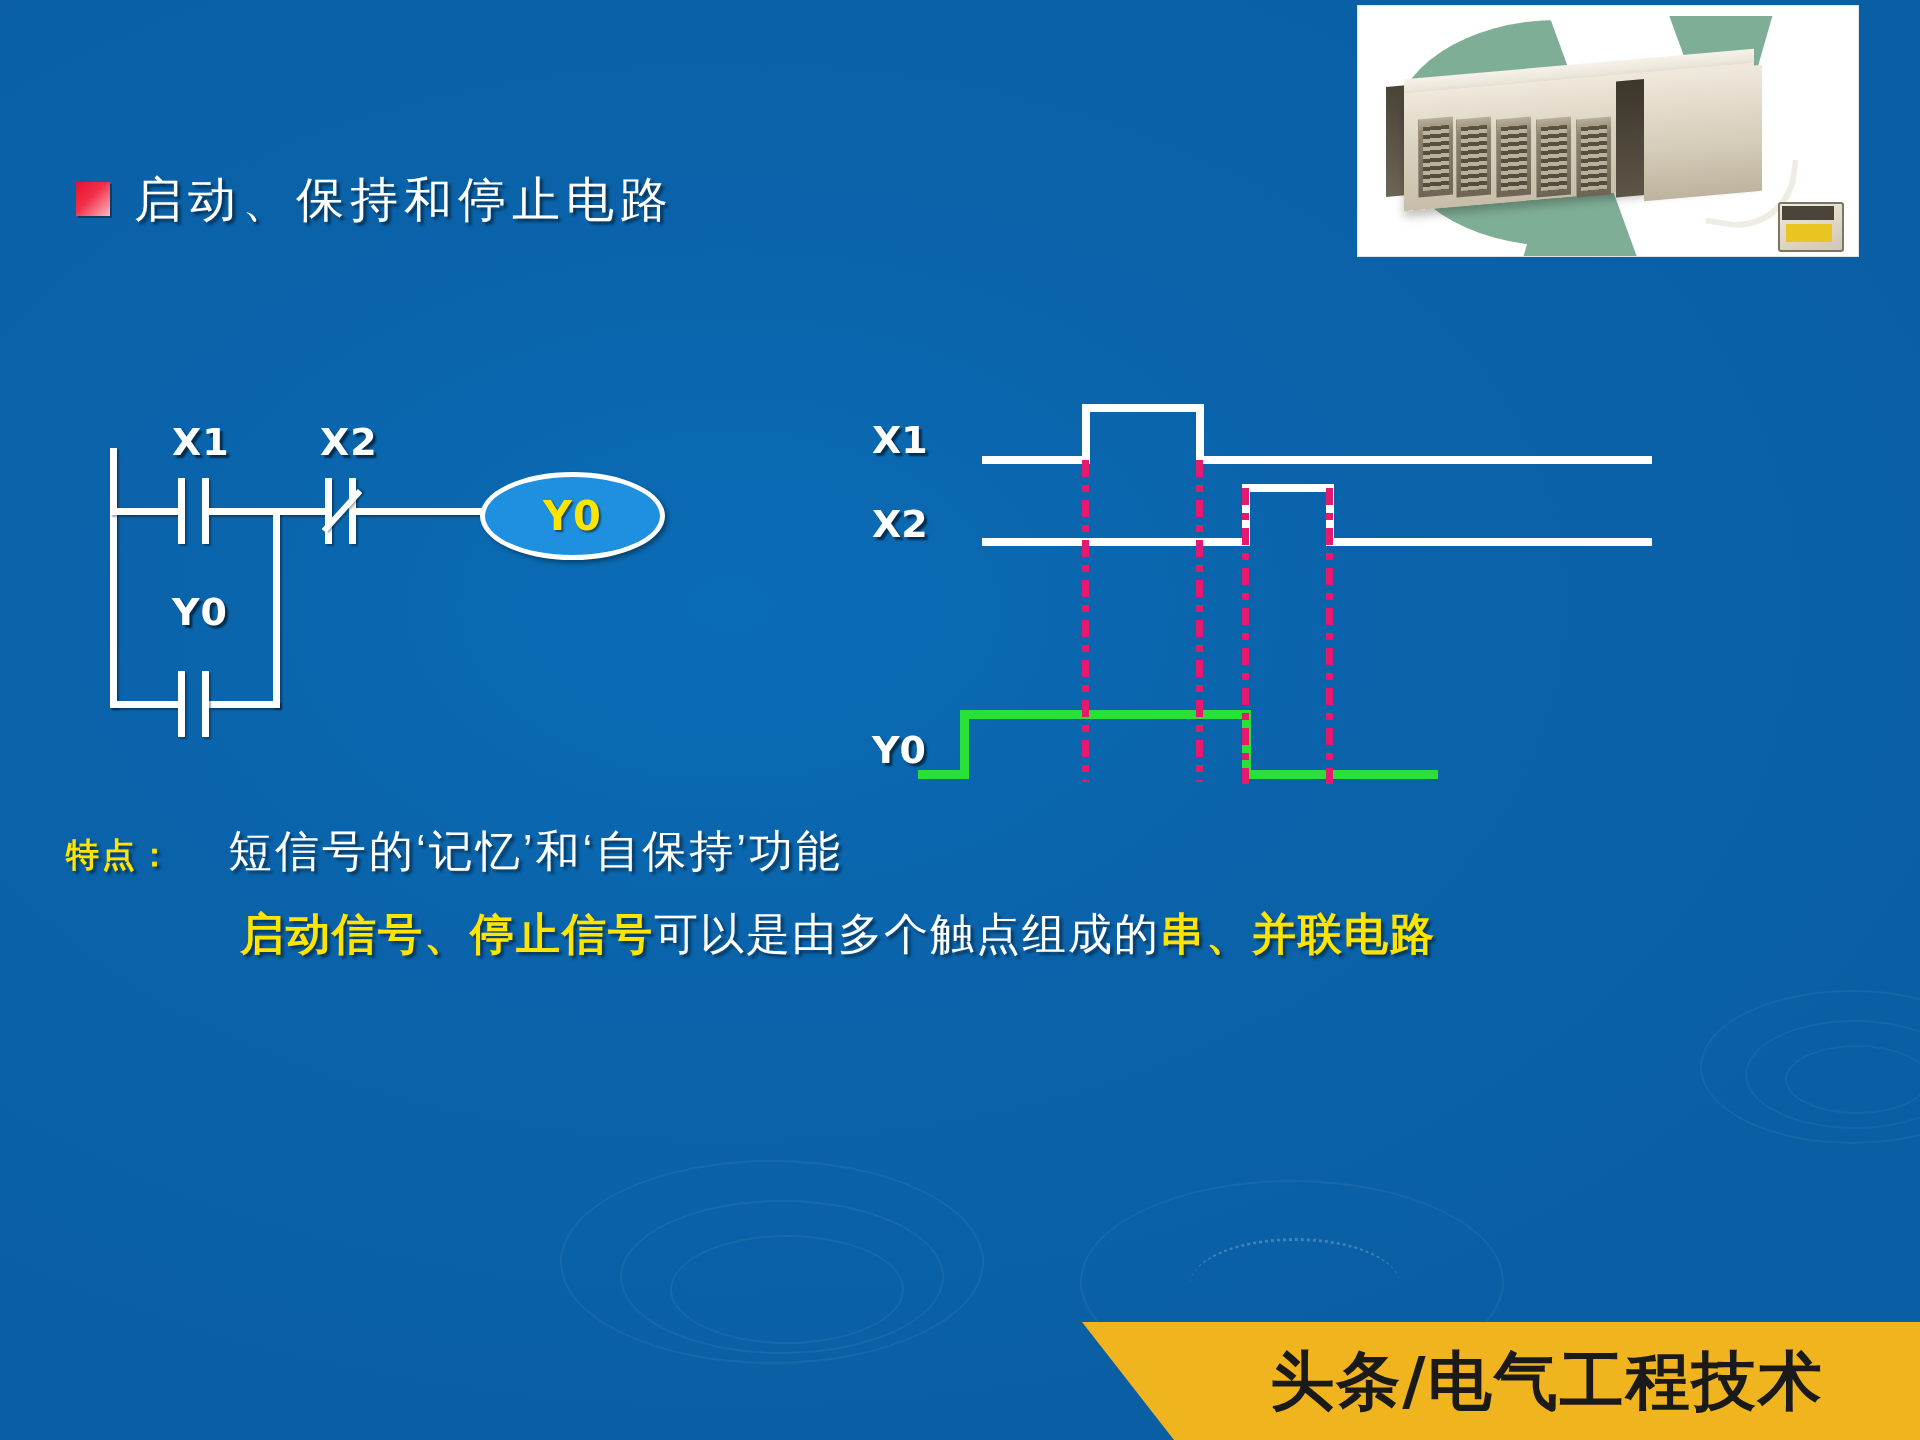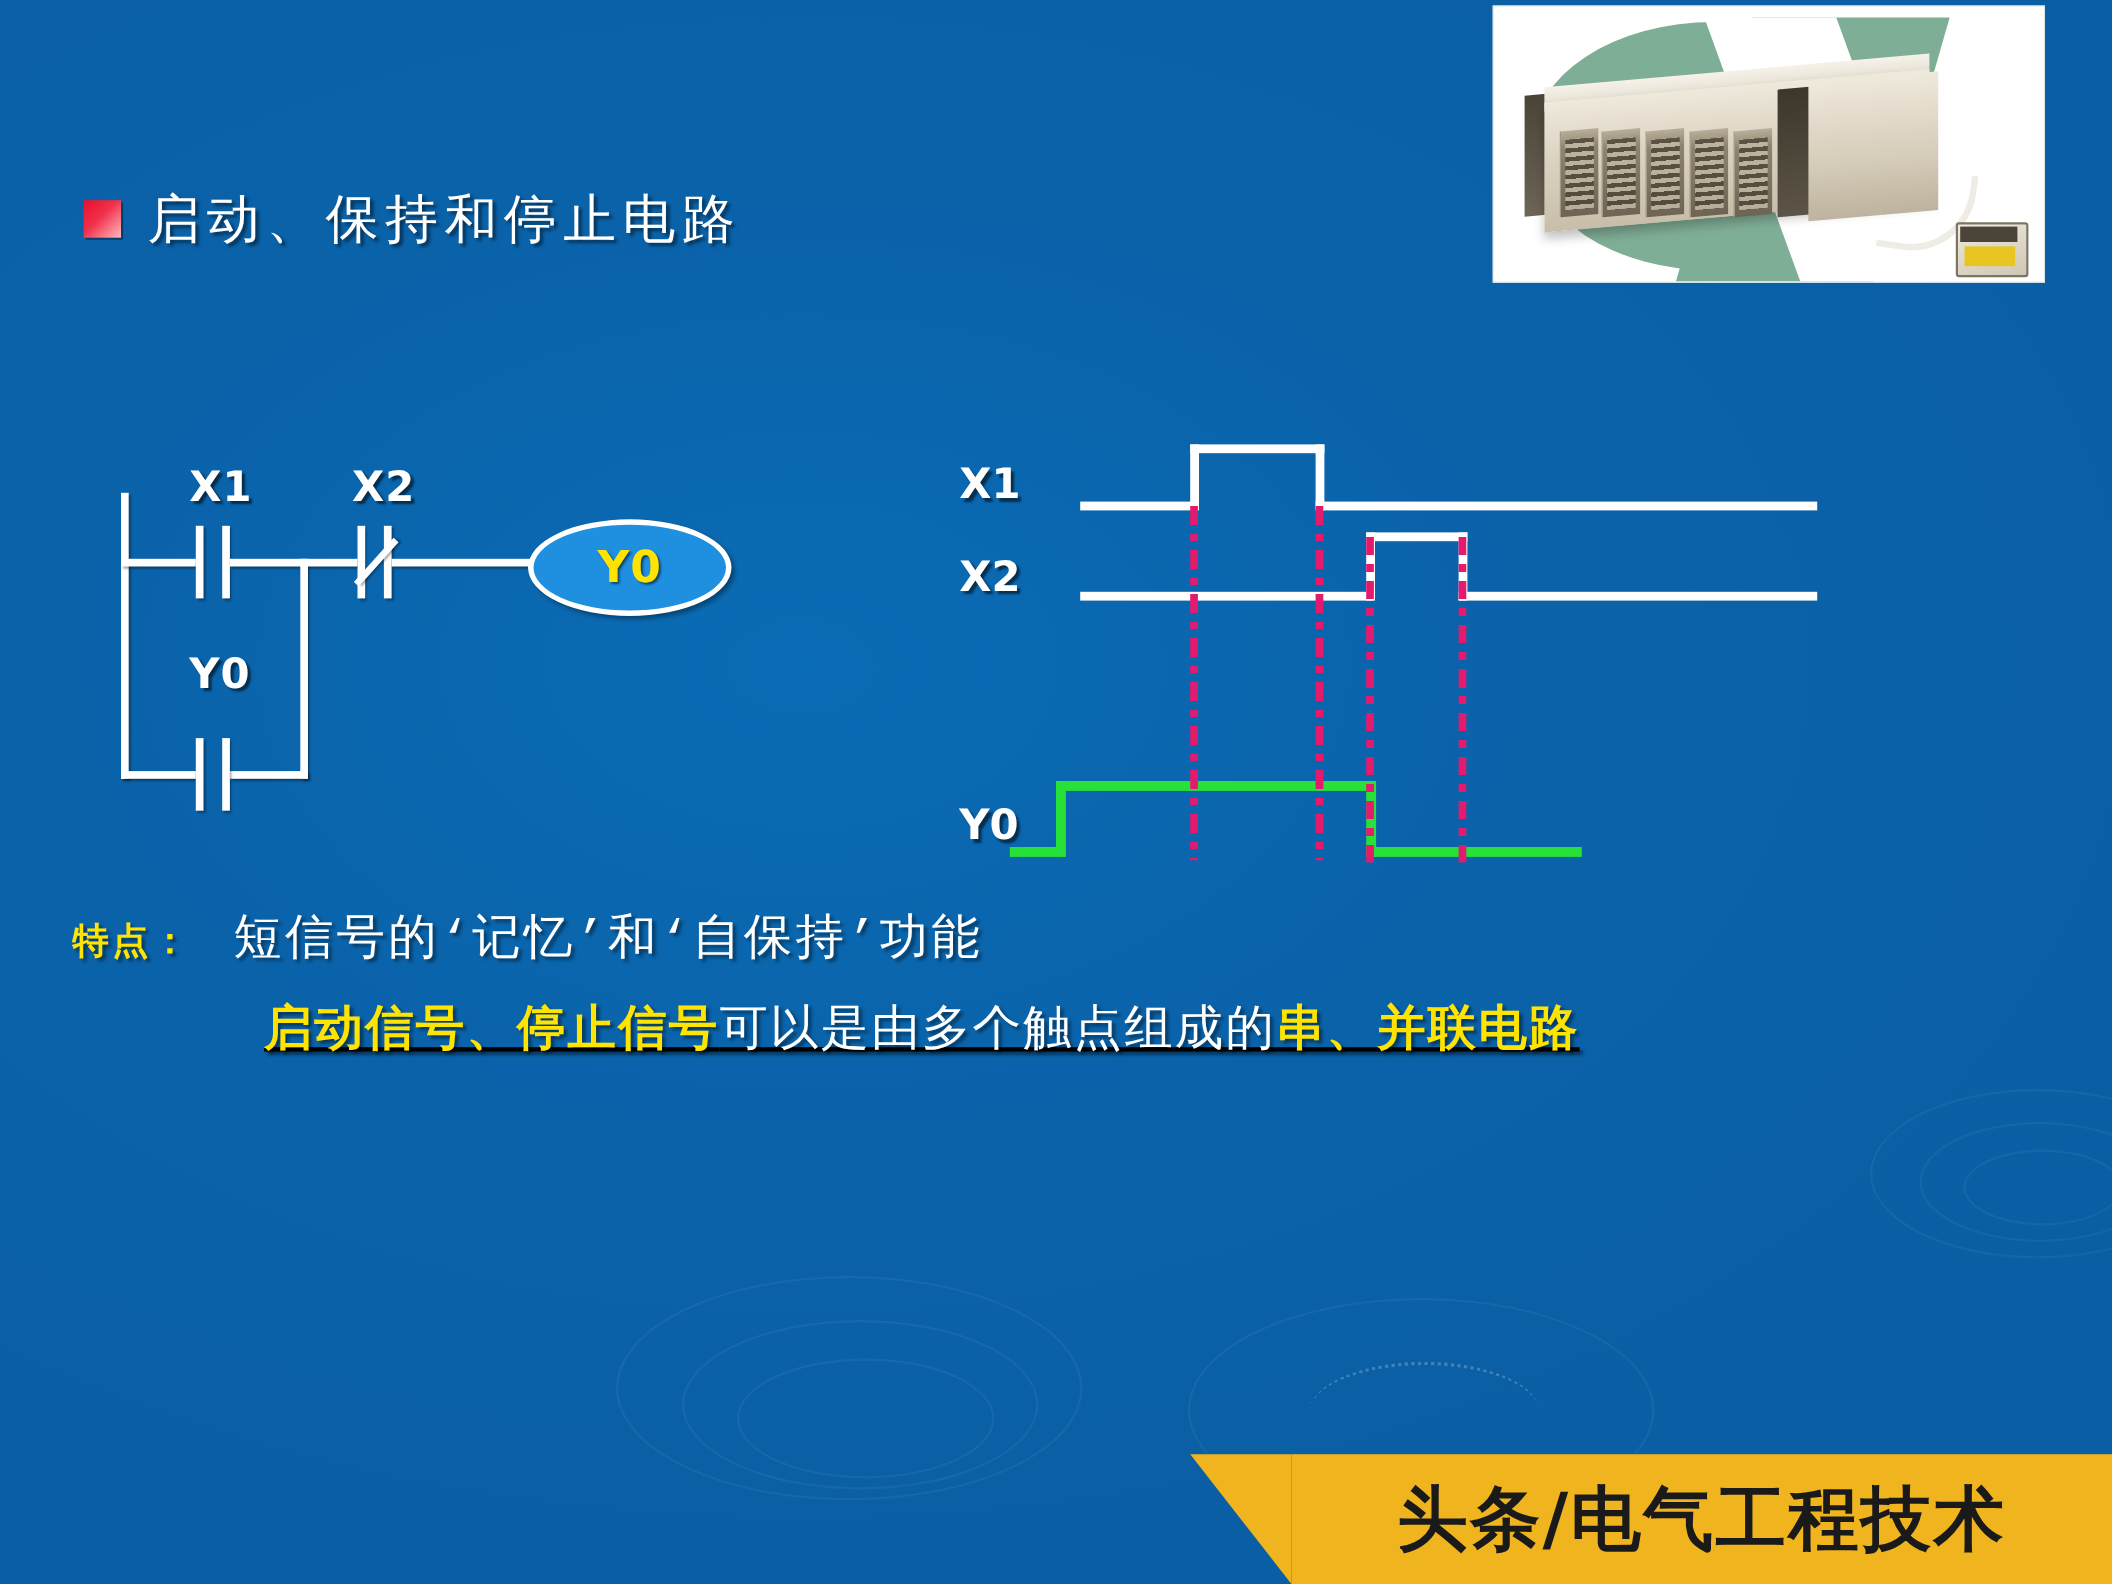--- a/index.html
+++ b/index.html
@@ -188,32 +188,31 @@
     position:absolute;left:66px;top:822px;
     display:flex;align-items:baseline;white-space:nowrap;
   }
   #feature-key{
     font-family:"DejaVu Serif","Liberation Serif",serif;
     font-weight:bold;font-size:33px;color:#ffe400;
     letter-spacing:3px;
     text-shadow:3px 3px 3px rgba(0,0,0,0.45);
   }
   #feature-text{
-    margin-left:38px;
-    font-family:Liberation Mono, monospace;
+    margin-left:54px;
+    font-family:Liberation Sans, sans-serif;
     font-size:44px;color:#ffffff;letter-spacing:3px;
     text-shadow:3px 3px 3px rgba(0,0,0,0.45);
   }
   #line2{
     position:absolute;left:240px;top:905px;
     white-space:nowrap;
     font-family:"DejaVu Serif","Liberation Serif",serif;
     font-size:44px;letter-spacing:2px;
     text-shadow:3px 3px 3px rgba(0,0,0,0.45);
-    text-decoration:underline;
   }
   .seg-y{color:#ffe400;font-weight:bold;}
   .seg-w{color:#ffffff;}
 
   
   #banner{
     position:absolute;left:1174px;top:1322px;width:746px;height:118px;
     background:#f0b41e;
     display:flex;align-items:center;justify-content:center;
   }

